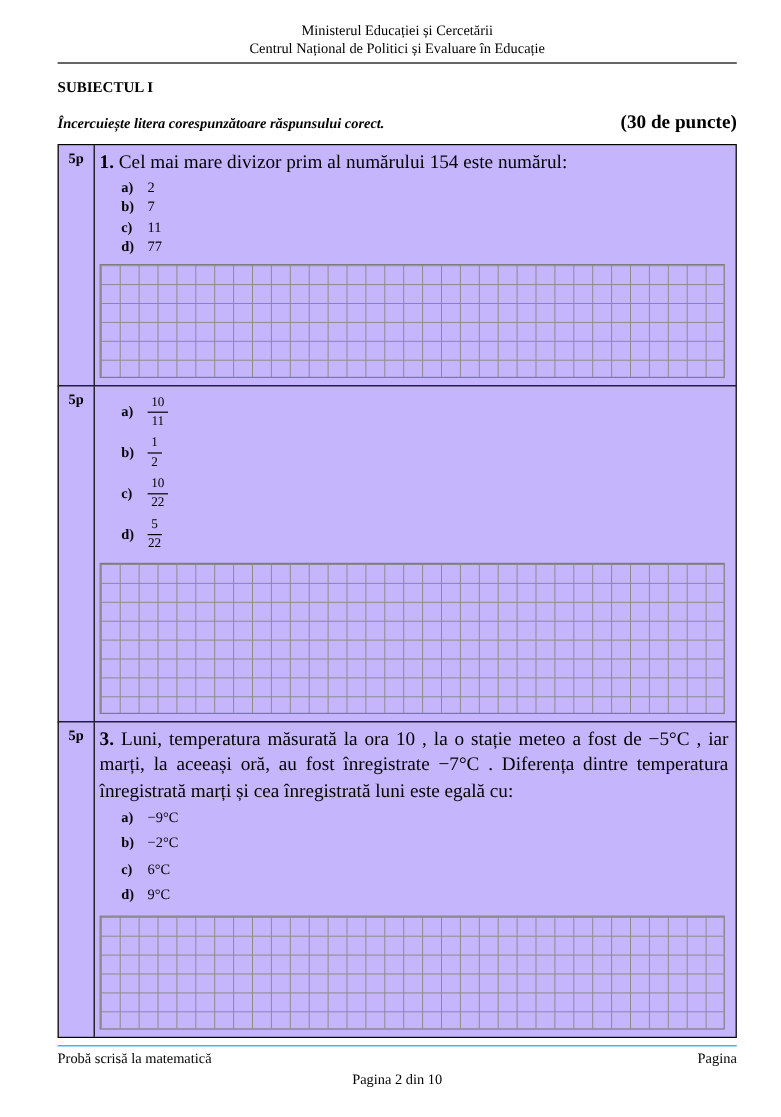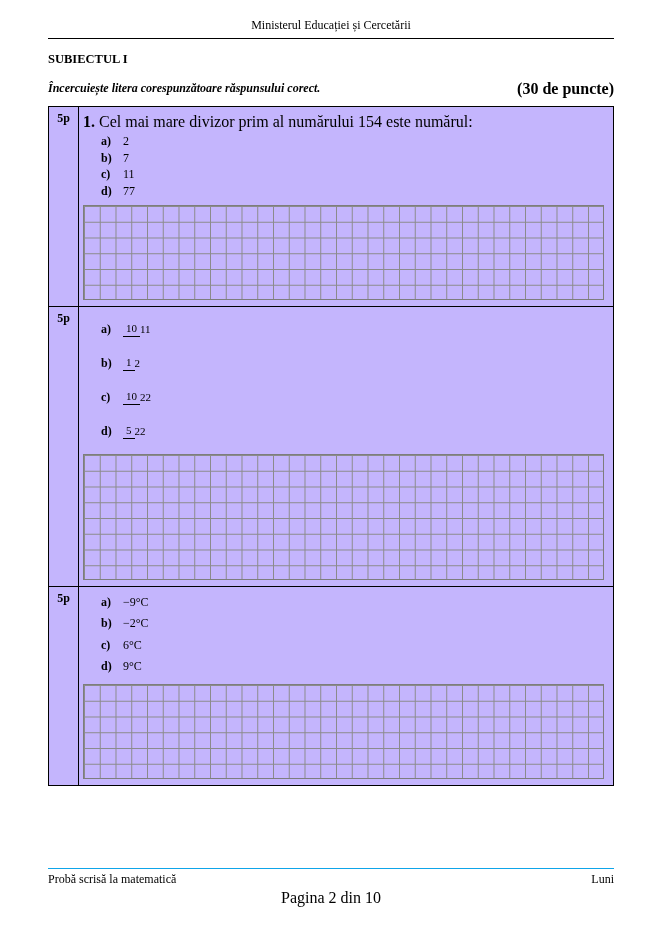--- a/index.html
+++ b/index.html
@@ -30,48 +30,49 @@
   .qtext { font-size: 16px; line-height: 21.5px; text-align: justify; }
   .qtext .qnum { font-weight: bold; }
   .qtext i { font-style: italic; }
   .options { margin-left: 18px; margin-top: 1px; margin-bottom: 5px; }
   .opt { display: flex; font-size: 12px; }
   .opt .key { font-weight: bold; width: 22px; flex: 0 0 22px; }
   .options-tight .opt { line-height: 16.5px; }
   .options-loose .opt { line-height: 21.4px; }
   .opt-frac { display: flex; align-items: center; height: 34px; font-size: 12px; }
   .opt-frac .key { font-weight: bold; width: 22px; flex: 0 0 22px; }
-  .frac { display: inline-flex; flex-direction: row; align-items: center; font-size: 11px; line-height: 13px; }
+  .frac { display: inline-flex; flex-direction: column; align-items: center; font-size: 11px; line-height: 13px; }
   .frac .num { padding: 0 3px 1px 3px; border-bottom: 1px solid #000; }
   .frac .den { padding-top: 1px; }
   
   .grid {
     width: 521px;
     border: 1px solid #7d7d7d;
     background-image:
       linear-gradient(to right, #8b8b8b 1px, transparent 1px),
       linear-gradient(to bottom, #8b8b8b 1px, transparent 1px);
     background-size: 15.75px 15.75px;
     margin-top: 6px;
   }
   .grid-6 { height: 95px; }
   .grid-8 { height: 126px; }
   
   .footer { margin-top: auto; padding-bottom: 24px; }
   .footer-rule { border-top: 1px solid #0ea5e9; padding-top: 3px; }
   .footer-row { display: flex; justify-content: space-between; font-size: 12px; }
-  .footer-center { text-align: center; font-size: 16px; margin-top: 2px; }
+  .footer-center { text-align: center; font-size: 12px; margin-top: 2px; }
 </style>
 </head>
 <body>
 
 <div class="page">
 
   <div class="hdr">
     <div>Ministerul Educației și Cercetării</div>
+    <div>Centrul Național de Politici și Evaluare în Educație</div>
   </div>
 
   <div class="section-title">SUBIECTUL I</div>
 
   <div class="instr-row">
     <span class="instr">Încercuiește litera corespunzătoare răspunsului corect.</span>
     <span class="pts">(30 de puncte)</span>
   </div>
 
   <div class="qwrap">
@@ -135,20 +136,21 @@
               </span>
           </div>
         </div>
         <div class="grid grid-8"></div>
       </div>
     </div>
 
     <div class="qblock">
       <div class="qpoints">5p</div>
       <div class="qbody">
+        <p class="qtext"><span class="qnum">3.</span><span> Luni, temperatura măsurată la ora 10 , la o stație meteo a fost de −5°C , iar marți, la aceeași oră, au fost înregistrate −7°C . Diferența dintre temperatura înregistrată marți și cea înregistrată luni este egală cu:</span></p>
         <div class="options options-loose">
           <div class="opt">
               <span class="key">a)</span>
               <span>−9°C</span>
             </div>
           <div class="opt">
               <span class="key">b)</span>
               <span>−2°C</span>
             </div>
           <div class="opt">
@@ -163,19 +165,19 @@
         <div class="grid grid-6"></div>
       </div>
     </div>
 
   </div>
 
   <div class="footer">
     <div class="footer-rule">
       <div class="footer-row">
         <span>Probă scrisă la matematică</span>
-        <span>Luni</span>
+        <span>Pagina</span>
       </div>
       <div class="footer-center">Pagina 2 din 10</div>
     </div>
   </div>
 
 </div>
 
 </body></html>

